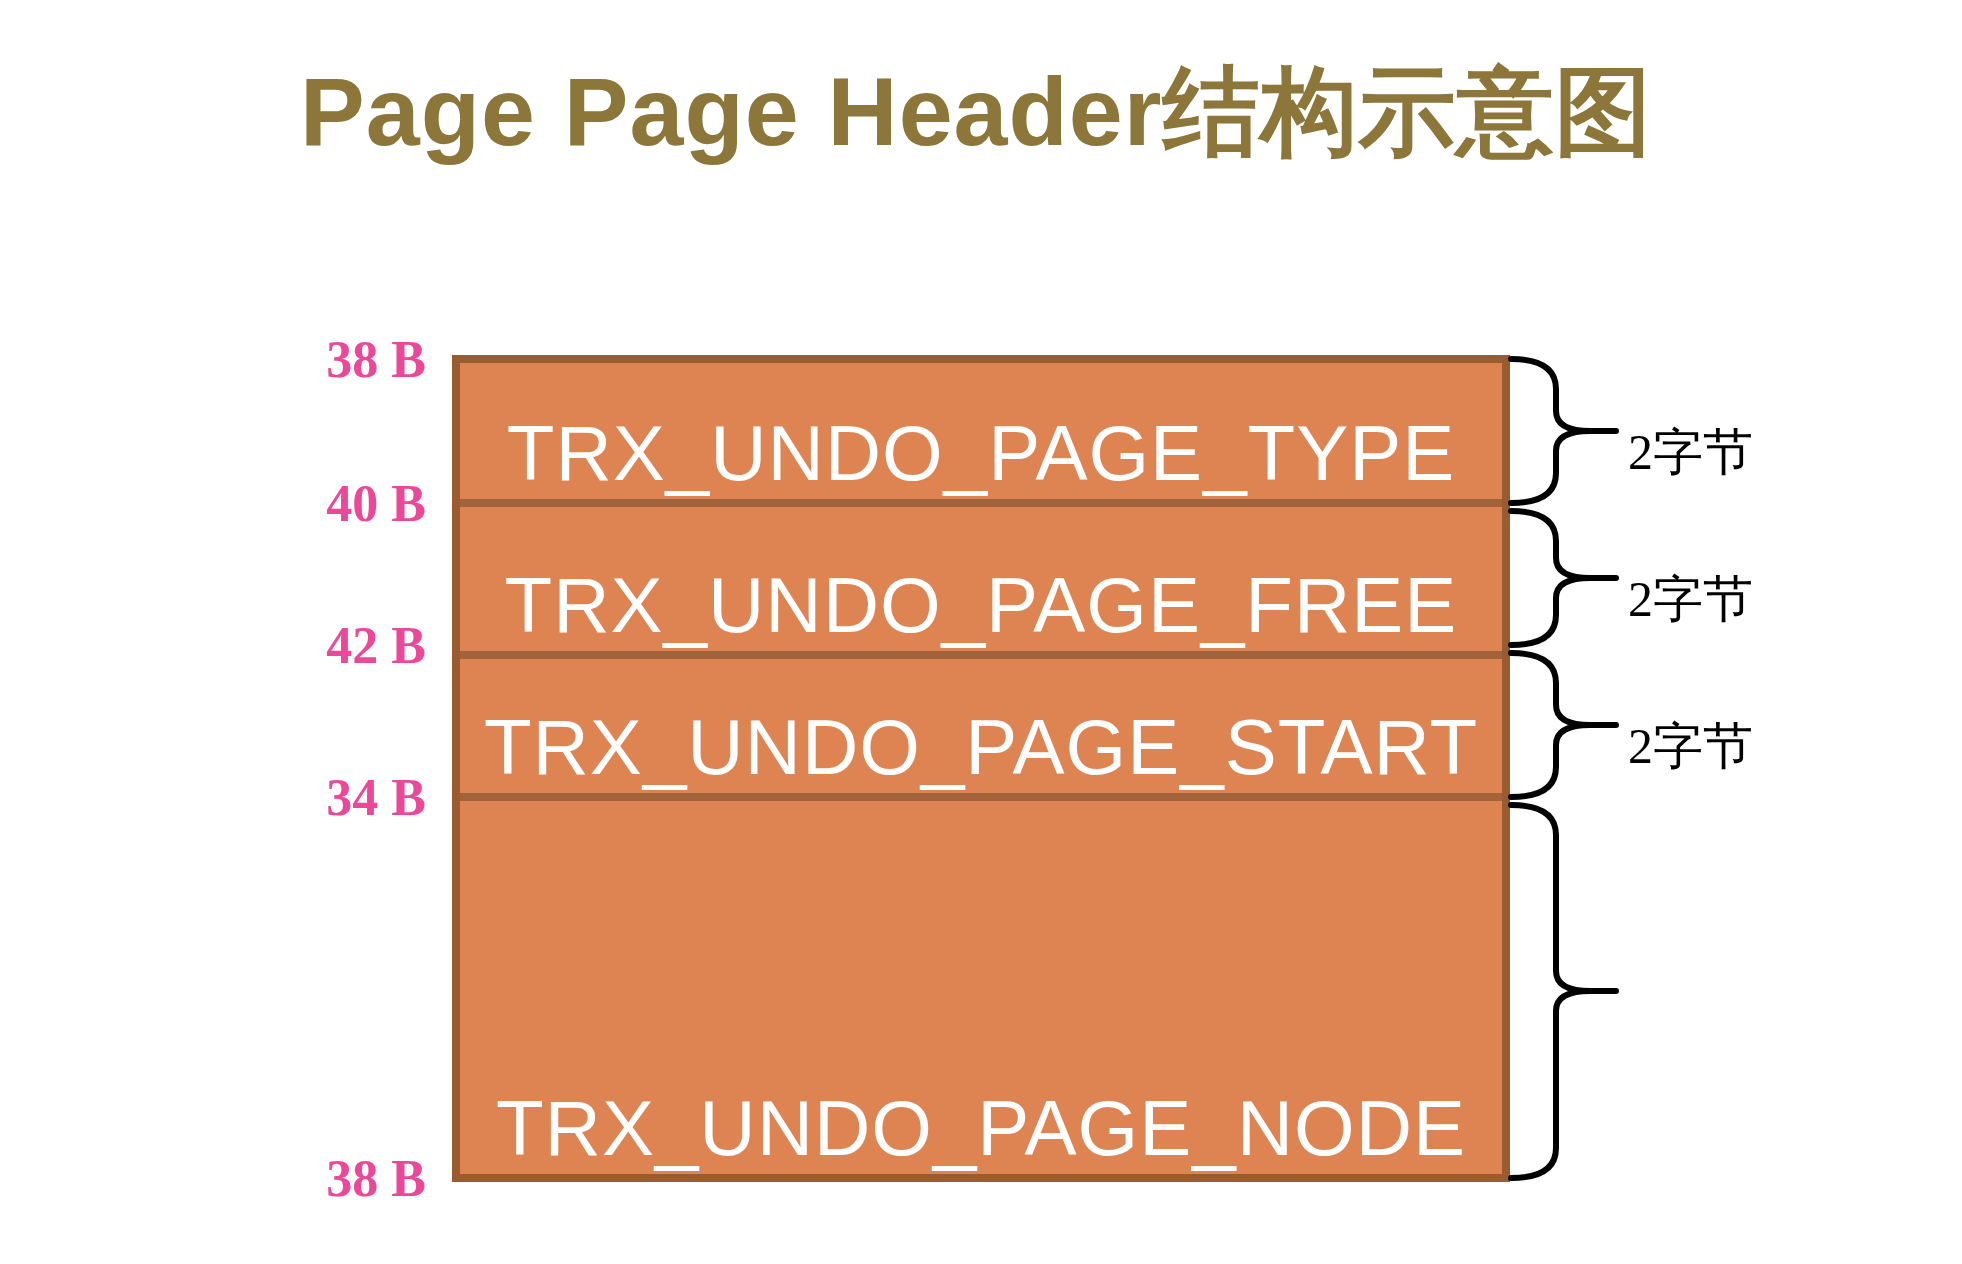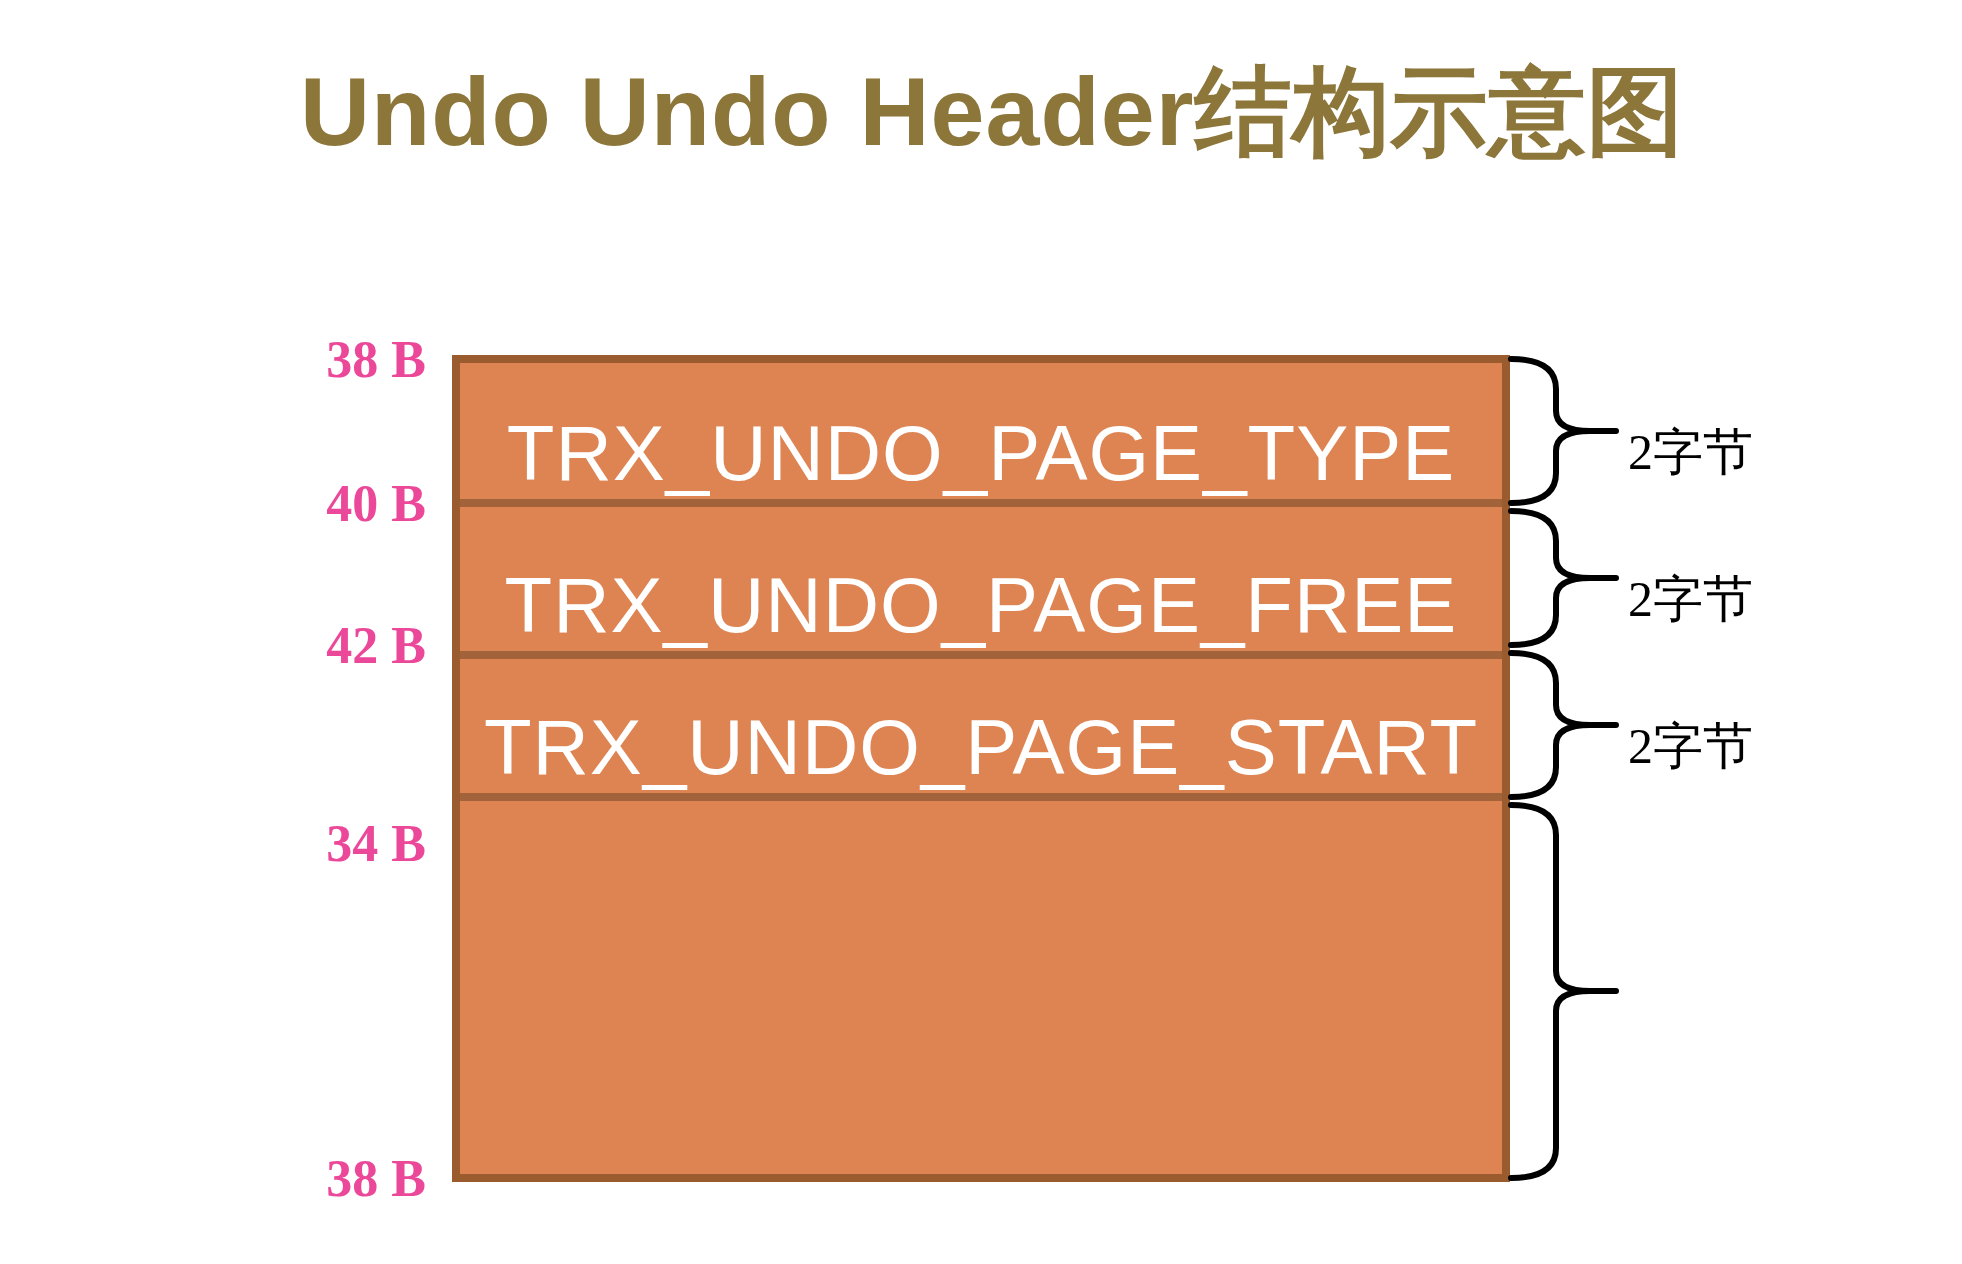--- a/index.html
+++ b/index.html
@@ -78,37 +78,40 @@
     color: #000000;
     white-space: nowrap;
     margin-top: 21px;
   }
 </style>
 </head>
 <body>
 
 <div class="page">
 
-  <h1 class="title">Undo Undo Header结构示意图</h1>
+  <h1 class="title">Page Page Header结构示意图</h1>
 
   <div class="byte-label" style="top:359px">38 B</div>
   <div class="byte-label" style="top:503px">40 B</div>
   <div class="byte-label" style="top:645px">42 B</div>
-  <div class="byte-label" style="top:843px">34 B</div>
+  <div class="byte-label" style="top:797px">34 B</div>
   <div class="byte-label" style="top:1178px">38 B</div>
 
   <div class="box">
     <div class="row row-1 row-divided">
       <span class="row-label">TRX_UNDO_PAGE_TYPE</span>
     </div>
     <div class="row row-3 row-divided">
       <span class="row-label">TRX_UNDO_PAGE_FREE</span>
     </div>
     <div class="row row-2 row-divided">
       <span class="row-label">TRX_UNDO_PAGE_START</span>
+    </div>
+    <div class="row row-4">
+      <span class="row-label">TRX_UNDO_PAGE_NODE</span>
     </div>
   </div>
 
   <svg class="brace" style="top:355px" width="115" height="152" viewBox="0 0 115 152">
     <path d="M 3 4 Q 48 4 48 34 L 48 56 Q 48 76 82 76 L 108 76 M 82 76 Q 48 76 48 96 L 48 118 Q 48 148 3 148" fill="none" stroke="#000000" stroke-width="6" stroke-linejoin="round" stroke-linecap="round"></path>
   </svg>
   <svg class="brace" style="top:507px" width="115" height="142" viewBox="0 0 115 142">
     <path d="M 3 4 Q 48 4 48 34 L 48 51 Q 48 71 82 71 L 108 71 M 82 71 Q 48 71 48 91 L 48 108 Q 48 138 3 138" fill="none" stroke="#000000" stroke-width="6" stroke-linejoin="round" stroke-linecap="round"></path>
   </svg>
   <svg class="brace" style="top:649px" width="115" height="152" viewBox="0 0 115 152">

